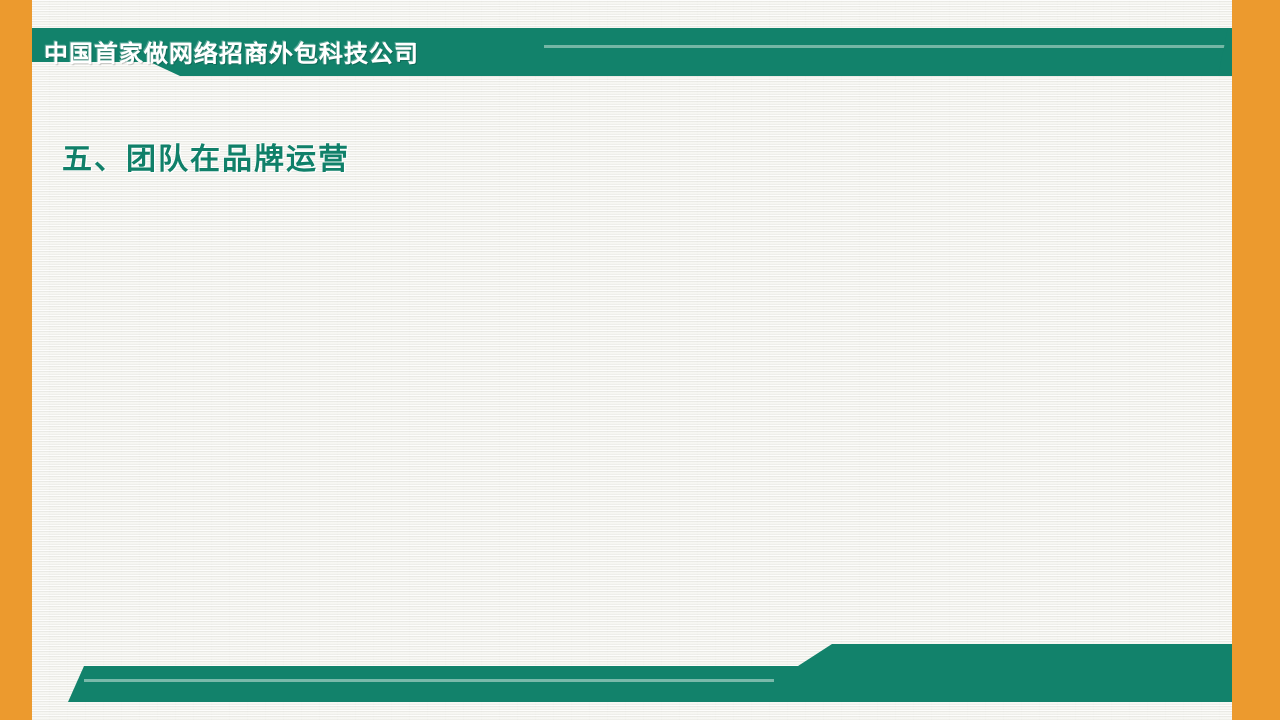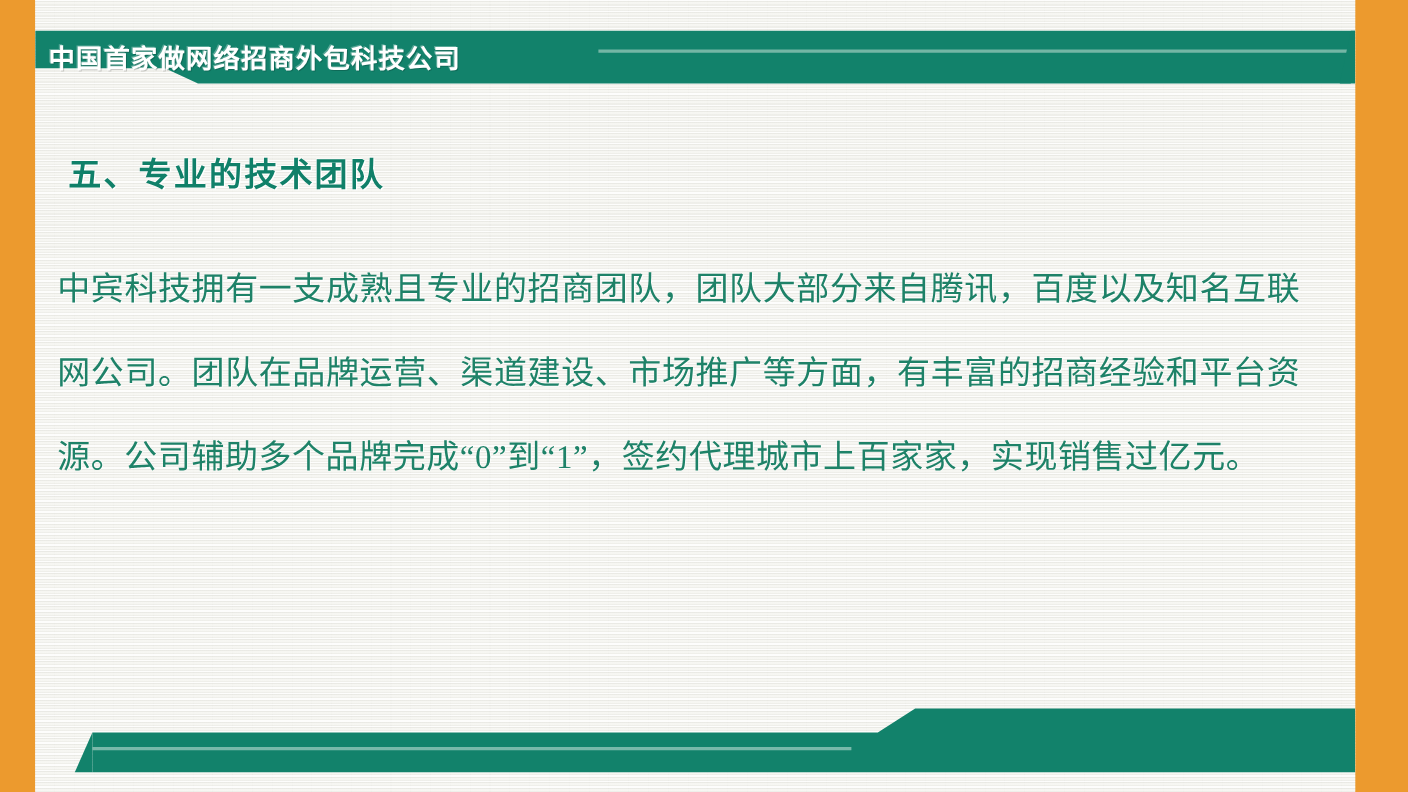--- a/index.html
+++ b/index.html
@@ -151,25 +151,22 @@
       <path d="M0,28 L1200,28 L1196,76 L148,76 L118,62 L0,62 Z" fill="#12826B"></path>
 
       <path d="M512,45 L1196,45 L1196,48 L512,48 Z" fill="#7FBBAC" opacity="0.9"></path>
 
       <path d="M1196,28 L1200,28 L1200,76 L1186,76 Z" fill="#12826B"></path>
     </svg>
   </div>
 
   <div class="header-title">中国首家做网络招商外包科技公司</div>
 
-  <div class="section-heading">五、专业的技术团队</div>
+  <div class="section-heading">五、团队在品牌运营</div>
 
-  <div class="body-copy">
-    <p>中宾科技拥有一支成熟且专业的招商团队，团队大部分来自腾讯，百度以及知名互联网公司。团队在品牌运营、渠道建设、市场推广等方面，有丰富的招商经验和平台资源。公司辅助多个品牌完成“0”到“1”，签约代理城市上百家家，实现销售过亿元。</p>
-  </div>
 
   <div class="footer-band">
     <svg width="1200" height="92" viewBox="0 0 1200 92" xmlns="http://www.w3.org/2000/svg">
 
       <path d="M52,38 L766,38 L800,16 L1200,16 L1200,74 L52,74 Z" fill="#12826B"></path>
 
       <path d="M52,38 L52,74 L36,74 Z" fill="#12826B"></path>
 
       <path d="M52,51 L742,51 L742,54 L52,54 Z" fill="#8CC3B5" opacity="0.85"></path>
     </svg>

